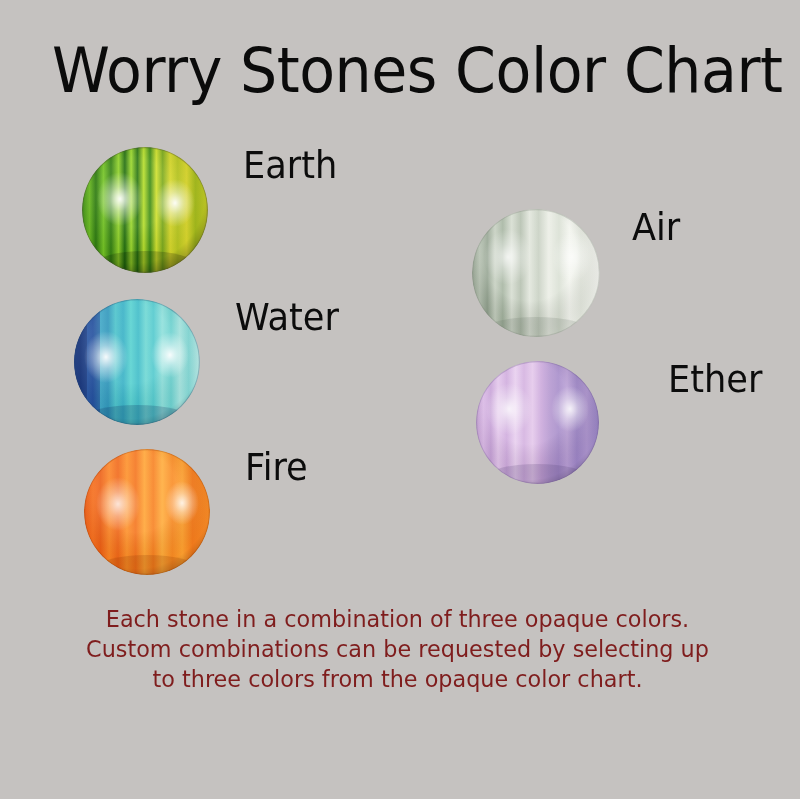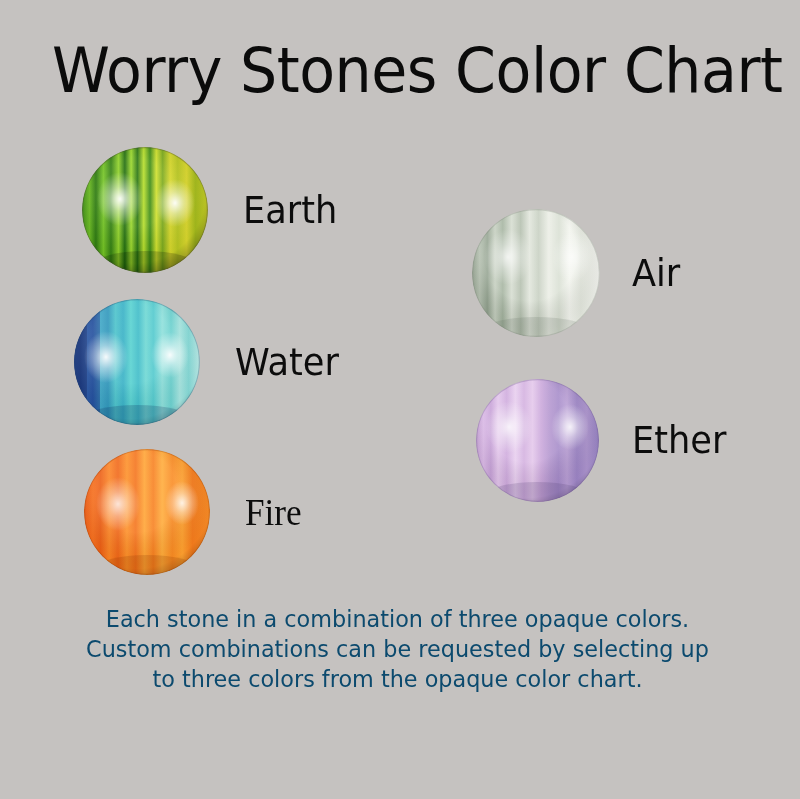--- a/index.html
+++ b/index.html
@@ -28,21 +28,20 @@
     letter-spacing: -0.5px;
     color: #0b0b0b;
     white-space: nowrap;
     transform: scaleX(0.93);
     transform-origin: left top;
     line-height: 1.05;
   }
   .stone-entry {
     position: absolute;
     display: flex;
-    align-items: center;
   }
   .stone {
     position: relative;
     border-radius: 50%;
     overflow: hidden;
     flex: 0 0 auto;
   }
   .stone svg {
     display: block;
   }
@@ -55,21 +54,21 @@
     line-height: 1;
   }
   .caption {
     position: absolute;
     left: 0;
     top: 604px;
     width: 795px;
     text-align: center;
     font-size: 23.5px;
     line-height: 30px;
-    color: #0c4a6e;
+    color: #7f1d1d;
   }
   .caption span {
     display: block;
     transform: scaleX(0.95);
   }
 </style>
 </head>
 <body style="background: rgb(197, 194, 192);">
 
 <div class="chart-root">
@@ -167,21 +166,21 @@
           <ellipse cx="32" cy="58" rx="22" ry="26" fill="url(#hlA)"></ellipse>
           <ellipse cx="96" cy="56" rx="19" ry="23" fill="url(#hlA)"></ellipse>
           <ellipse cx="63" cy="119" rx="52" ry="13" fill="#0a2050" opacity="0.20"></ellipse>
         </g>
         <circle cx="63" cy="63" r="62.5" fill="none" stroke="#2f4a6a" stroke-opacity="0.3" stroke-width="1.4"></circle>
       </svg>
     </div>
     <div class="stone-label" style="margin-left:35px;">Water</div>
   </div>
 
-  <div class="stone-entry" style="left:84px; top:449px;font-family:Liberation Serif, serif;">
+  <div class="stone-entry" style="left:84px; top:449px;">
     <div class="stone" style="width:126px;height:126px;">
       <svg width="126" height="126" viewBox="0 0 126 126">
         <defs>
           <linearGradient id="fireBands" x1="0" y1="0" x2="1" y2="0">
             <stop offset="0.00" stop-color="#ef5a12"></stop>
             <stop offset="0.07" stop-color="#f86f1c"></stop>
             <stop offset="0.13" stop-color="#ec5d12"></stop>
             <stop offset="0.20" stop-color="#fb8322"></stop>
             <stop offset="0.27" stop-color="#f06515"></stop>
             <stop offset="0.34" stop-color="#fd8f26"></stop>
@@ -251,21 +250,21 @@
           <ellipse cx="36" cy="48" rx="24" ry="28" fill="url(#hlA)" opacity="0.8"></ellipse>
           <ellipse cx="100" cy="48" rx="20" ry="25" fill="url(#hlA)" opacity="0.7"></ellipse>
           <ellipse cx="64" cy="121" rx="52" ry="13" fill="#5a6356" opacity="0.16"></ellipse>
         </g>
         <circle cx="64" cy="64" r="63.5" fill="none" stroke="#7d867a" stroke-opacity="0.3" stroke-width="1.4"></circle>
       </svg>
     </div>
     <div class="stone-label" style="margin-left:32px;">Air</div>
   </div>
 
-  <div class="stone-entry" style="left:476px; top:379px;">
+  <div class="stone-entry" style="left:476px; top:361px;gap:36px;">
     <div class="stone" style="width:123px;height:123px;">
       <svg width="123" height="123" viewBox="0 0 123 123">
         <defs>
           <linearGradient id="etherBands" x1="0" y1="0" x2="1" y2="0">
             <stop offset="0.00" stop-color="#c49ed4"></stop>
             <stop offset="0.06" stop-color="#dab8e6"></stop>
             <stop offset="0.12" stop-color="#c59fd6"></stop>
             <stop offset="0.18" stop-color="#e2c4ea"></stop>
             <stop offset="0.25" stop-color="#cda8dc"></stop>
             <stop offset="0.32" stop-color="#e7cdee"></stop>

